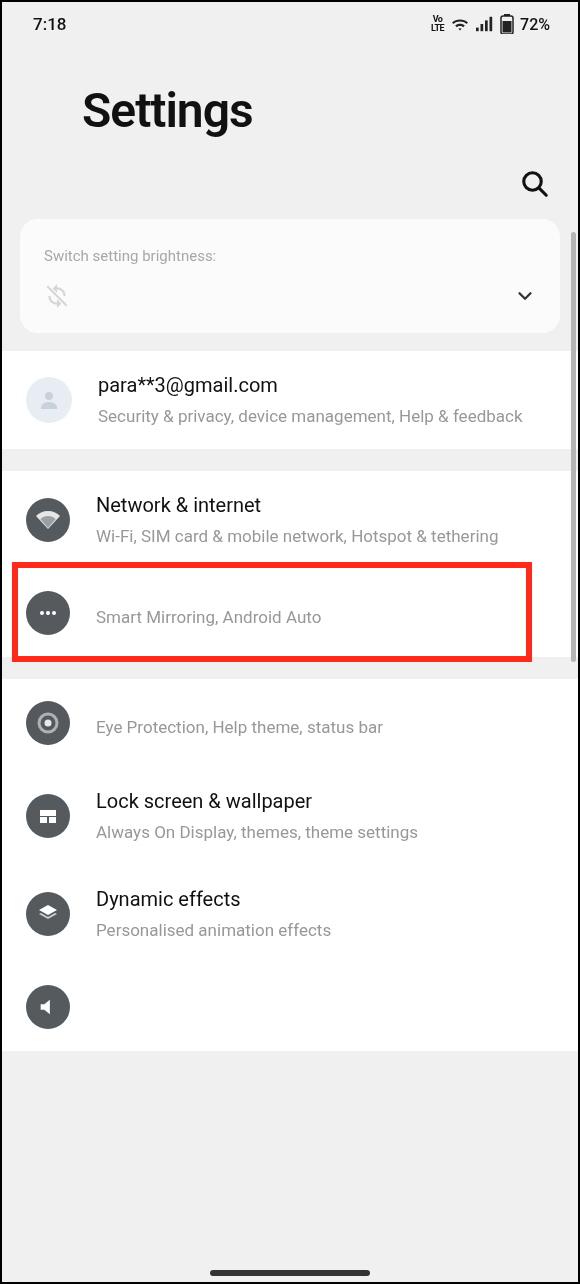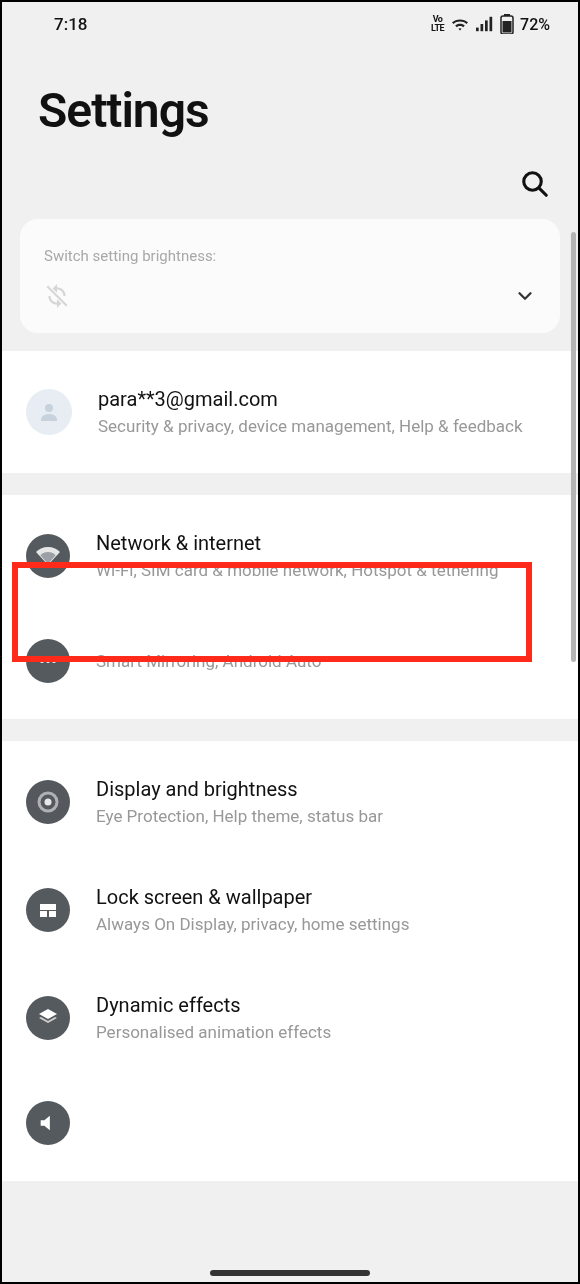--- a/index.html
+++ b/index.html
@@ -9,34 +9,35 @@
     background: #f0f0f0;
     font-family: -apple-system, Roboto, "Segoe UI", sans-serif;
     position: relative;
     border: 2px solid #000;
     overflow: hidden;
   }
   .status-bar {
     display: flex;
     justify-content: space-between;
     align-items: center;
-    padding: 12px 28px 8px 52px;
+    padding: 12px 28px 8px 31px;
     font-size: 17px;
     font-weight: 500;
     color: #121212;
   }
   .status-right {
     display: flex;
     align-items: center;
     gap: 6px;
     font-size: 16px;
     text-align: center;
   }
   .header {
     padding: 40px 36px 20px 36px;
+    margin-left: 44px;
   }
   .page-title {
     font-size: 48px;
     font-weight: 600;
     letter-spacing: -1px;
     color: #111;
   }
   .search-row {
     display: flex;
     justify-content: flex-end;
@@ -62,21 +63,21 @@
     align-items: center;
   }
   .sugg-icon { color: #ccc; }
   .group {
     background: #fff;
     margin-bottom: 22px;
   }
   .row {
     display: flex;
     align-items: center;
-    padding: 36px 24px;
+    padding: 22px 24px;
     gap: 26px;
     background: #fff;
   }
   .row + .row { padding-top: 22px; }
   .avatar {
     width: 46px; height: 46px;
     border-radius: 50%;
     background: #e7edf3;
     display: flex; align-items: center; justify-content: center;
     flex-shrink: 0;
@@ -92,20 +93,21 @@
   .row-title {
     font-size: 20px;
     color: #111;
     font-weight: 400;
     margin-bottom: 4px;
   }
   .row-sub {
     font-size: 17px;
     color: #989898;
     line-height: 1.3;
+    margin-top: 8px;
   }
   .highlight-box {
     position: absolute;
     border: 6px solid #ff2a1a;
     left: 10px;
     top: 560px;
     width: 520px;
     height: 100px;
     pointer-events: none;
   }
@@ -230,35 +232,34 @@
 
 <div class="group group-last">
   <div class="row">
     <div class="icon-circle" style="background:#55595e">
       <svg width="24" height="24" viewBox="0 0 24 24">
           <circle cx="12" cy="12" r="9" fill="none" stroke="#aeb1b5" stroke-width="3"></circle>
           <circle cx="12" cy="12" r="3.5" fill="#e8e8e8"></circle>
         </svg>
     </div>
     <div class="row-text">
-      <div class="row-title">Display and brightness</div>
       <div class="row-sub">Eye Protection, Help theme, status bar</div>
     </div>
   </div>
   <div class="row">
     <div class="icon-circle">
       <svg width="24" height="24" viewBox="0 0 24 24">
           <rect x="4" y="6" width="16" height="6" fill="#fff"></rect>
           <rect x="4" y="13" width="7" height="6" fill="#fff"></rect>
           <rect x="13" y="13" width="7" height="6" fill="#fff"></rect>
         </svg>
     </div>
     <div class="row-text">
       <div class="row-title">Lock screen &amp; wallpaper</div>
-      <div class="row-sub">Always On Display, privacy, home settings</div>
+      <div class="row-sub">Always On Display, themes, theme settings</div>
     </div>
   </div>
   <div class="row">
     <div class="icon-circle">
       <svg width="24" height="24" viewBox="0 0 24 24">
           <path fill="#fff" d="M12 3l9 5-9 5-9-5z"></path>
           <path fill="#cfcfcf" d="M3 12l9 5 9-5-2-1-7 4-7-4z"></path>
         </svg>
     </div>
     <div class="row-text">

